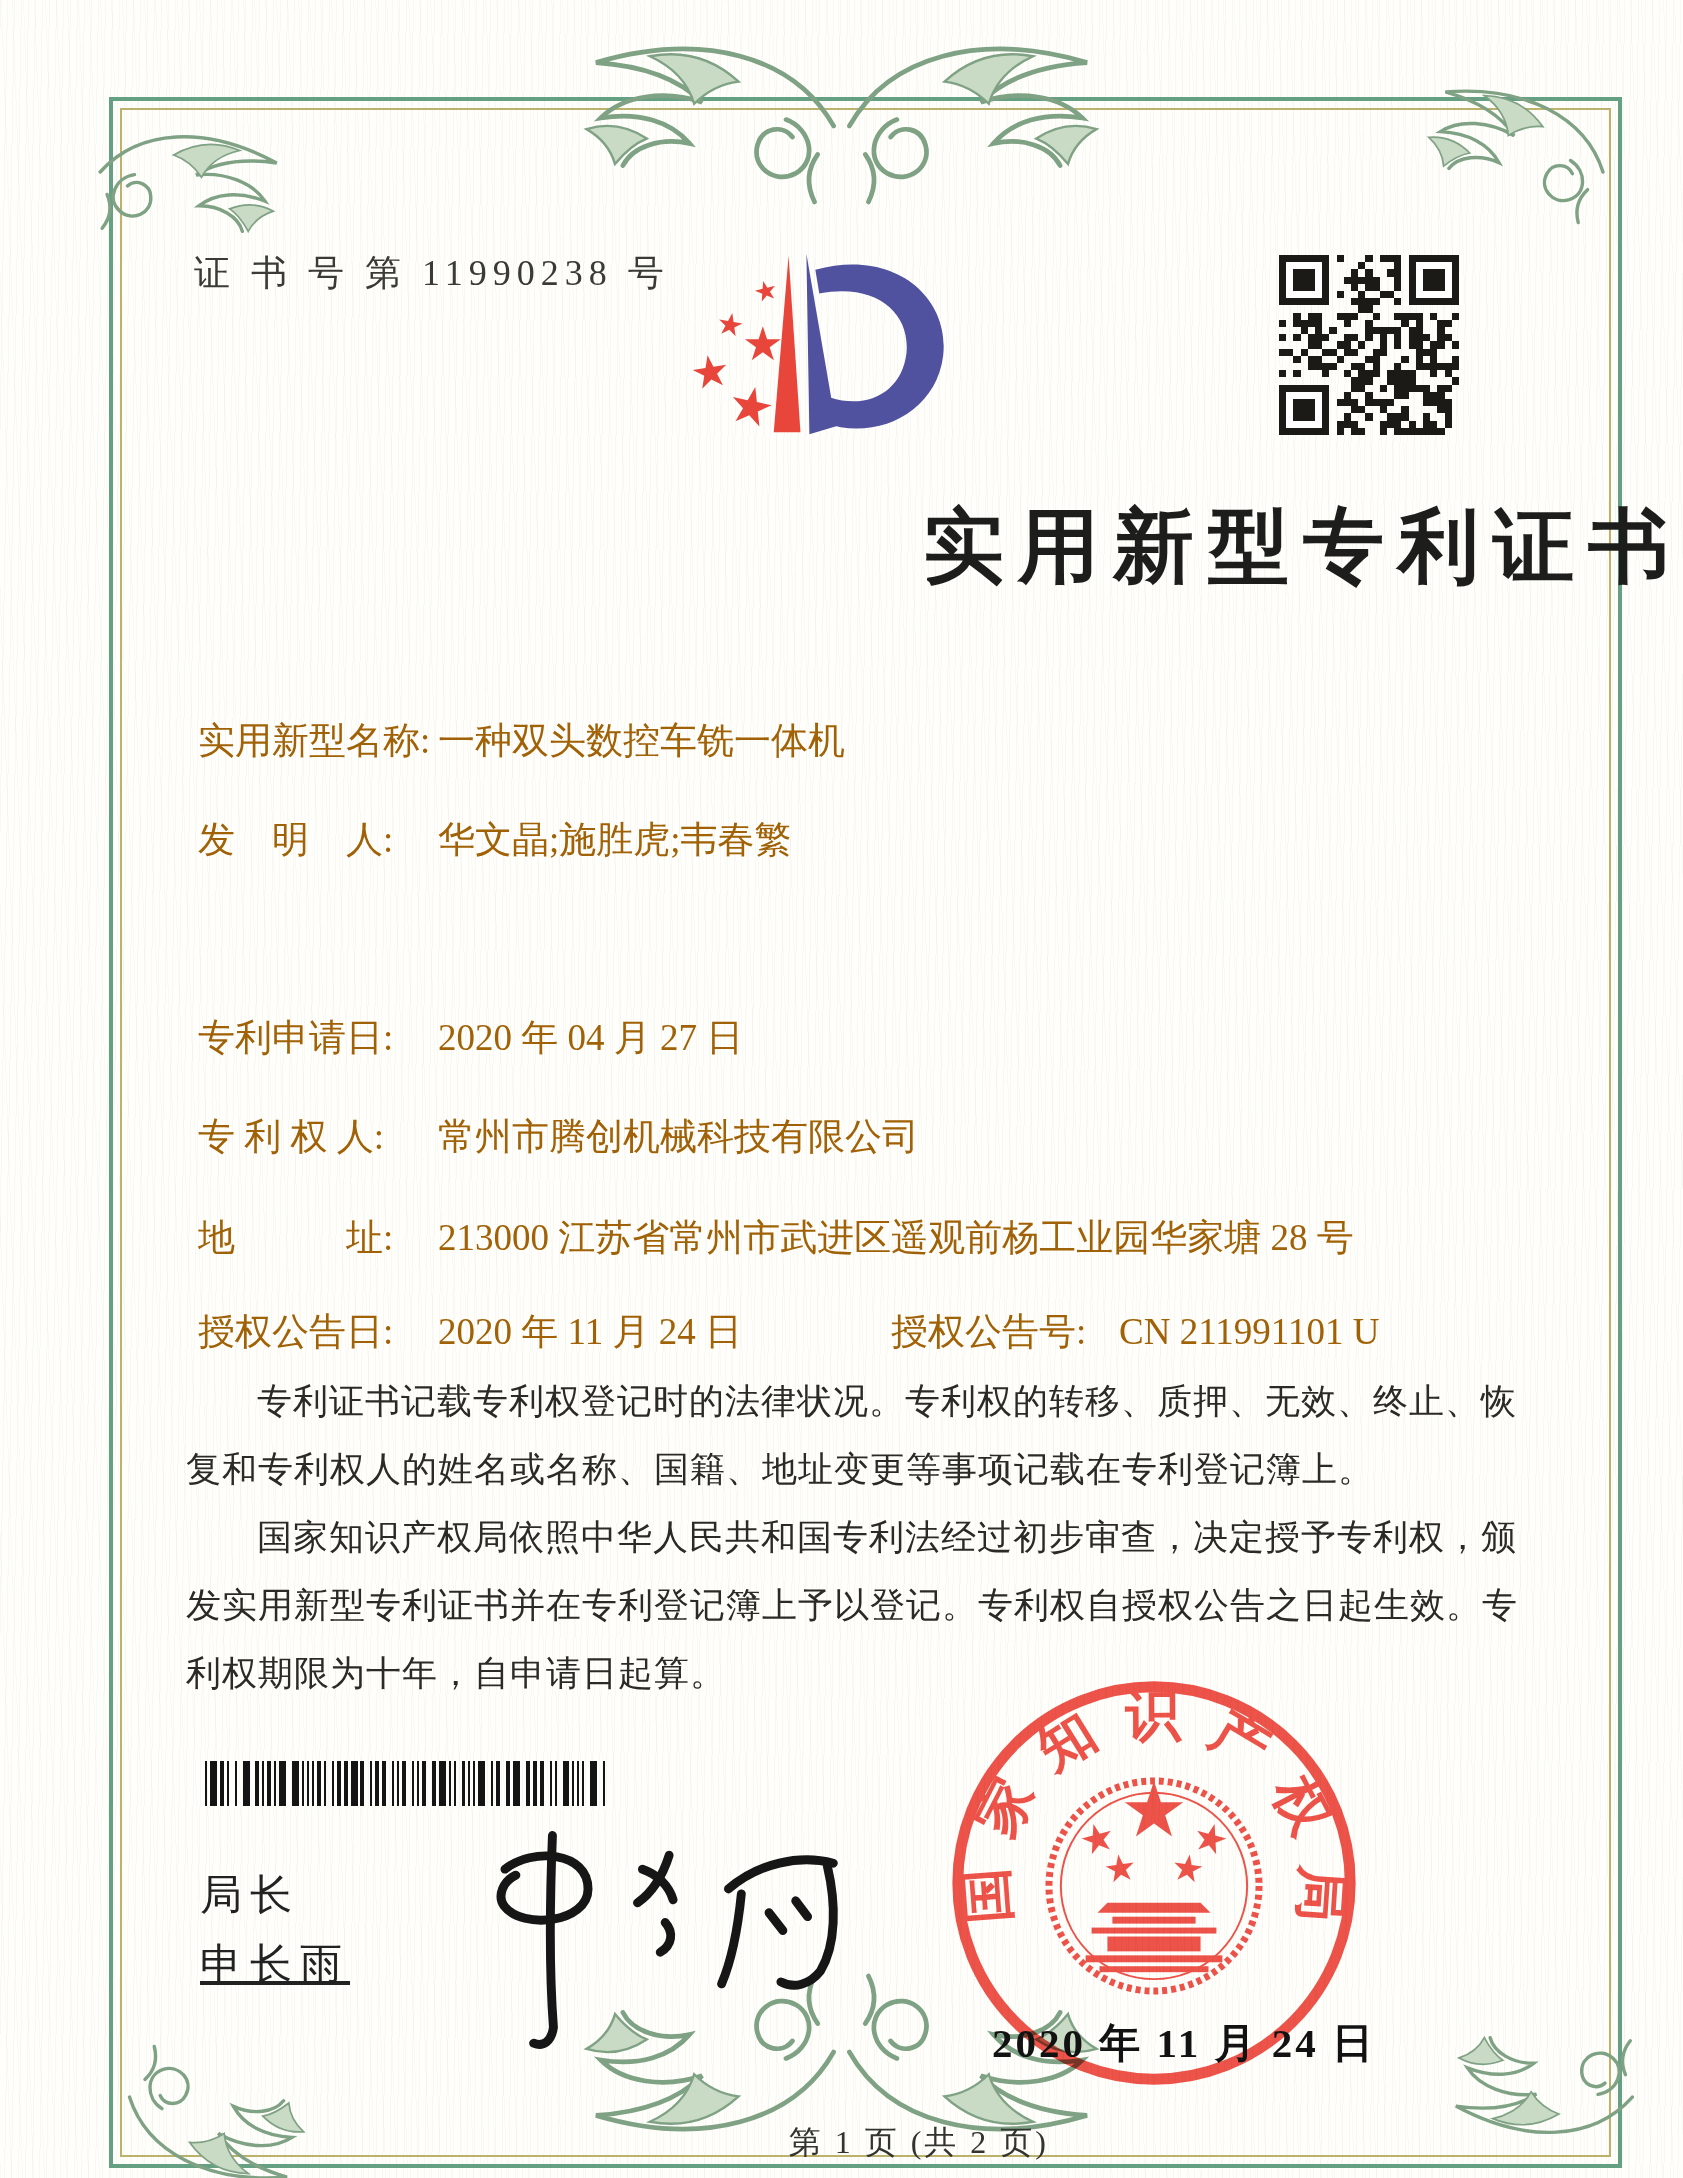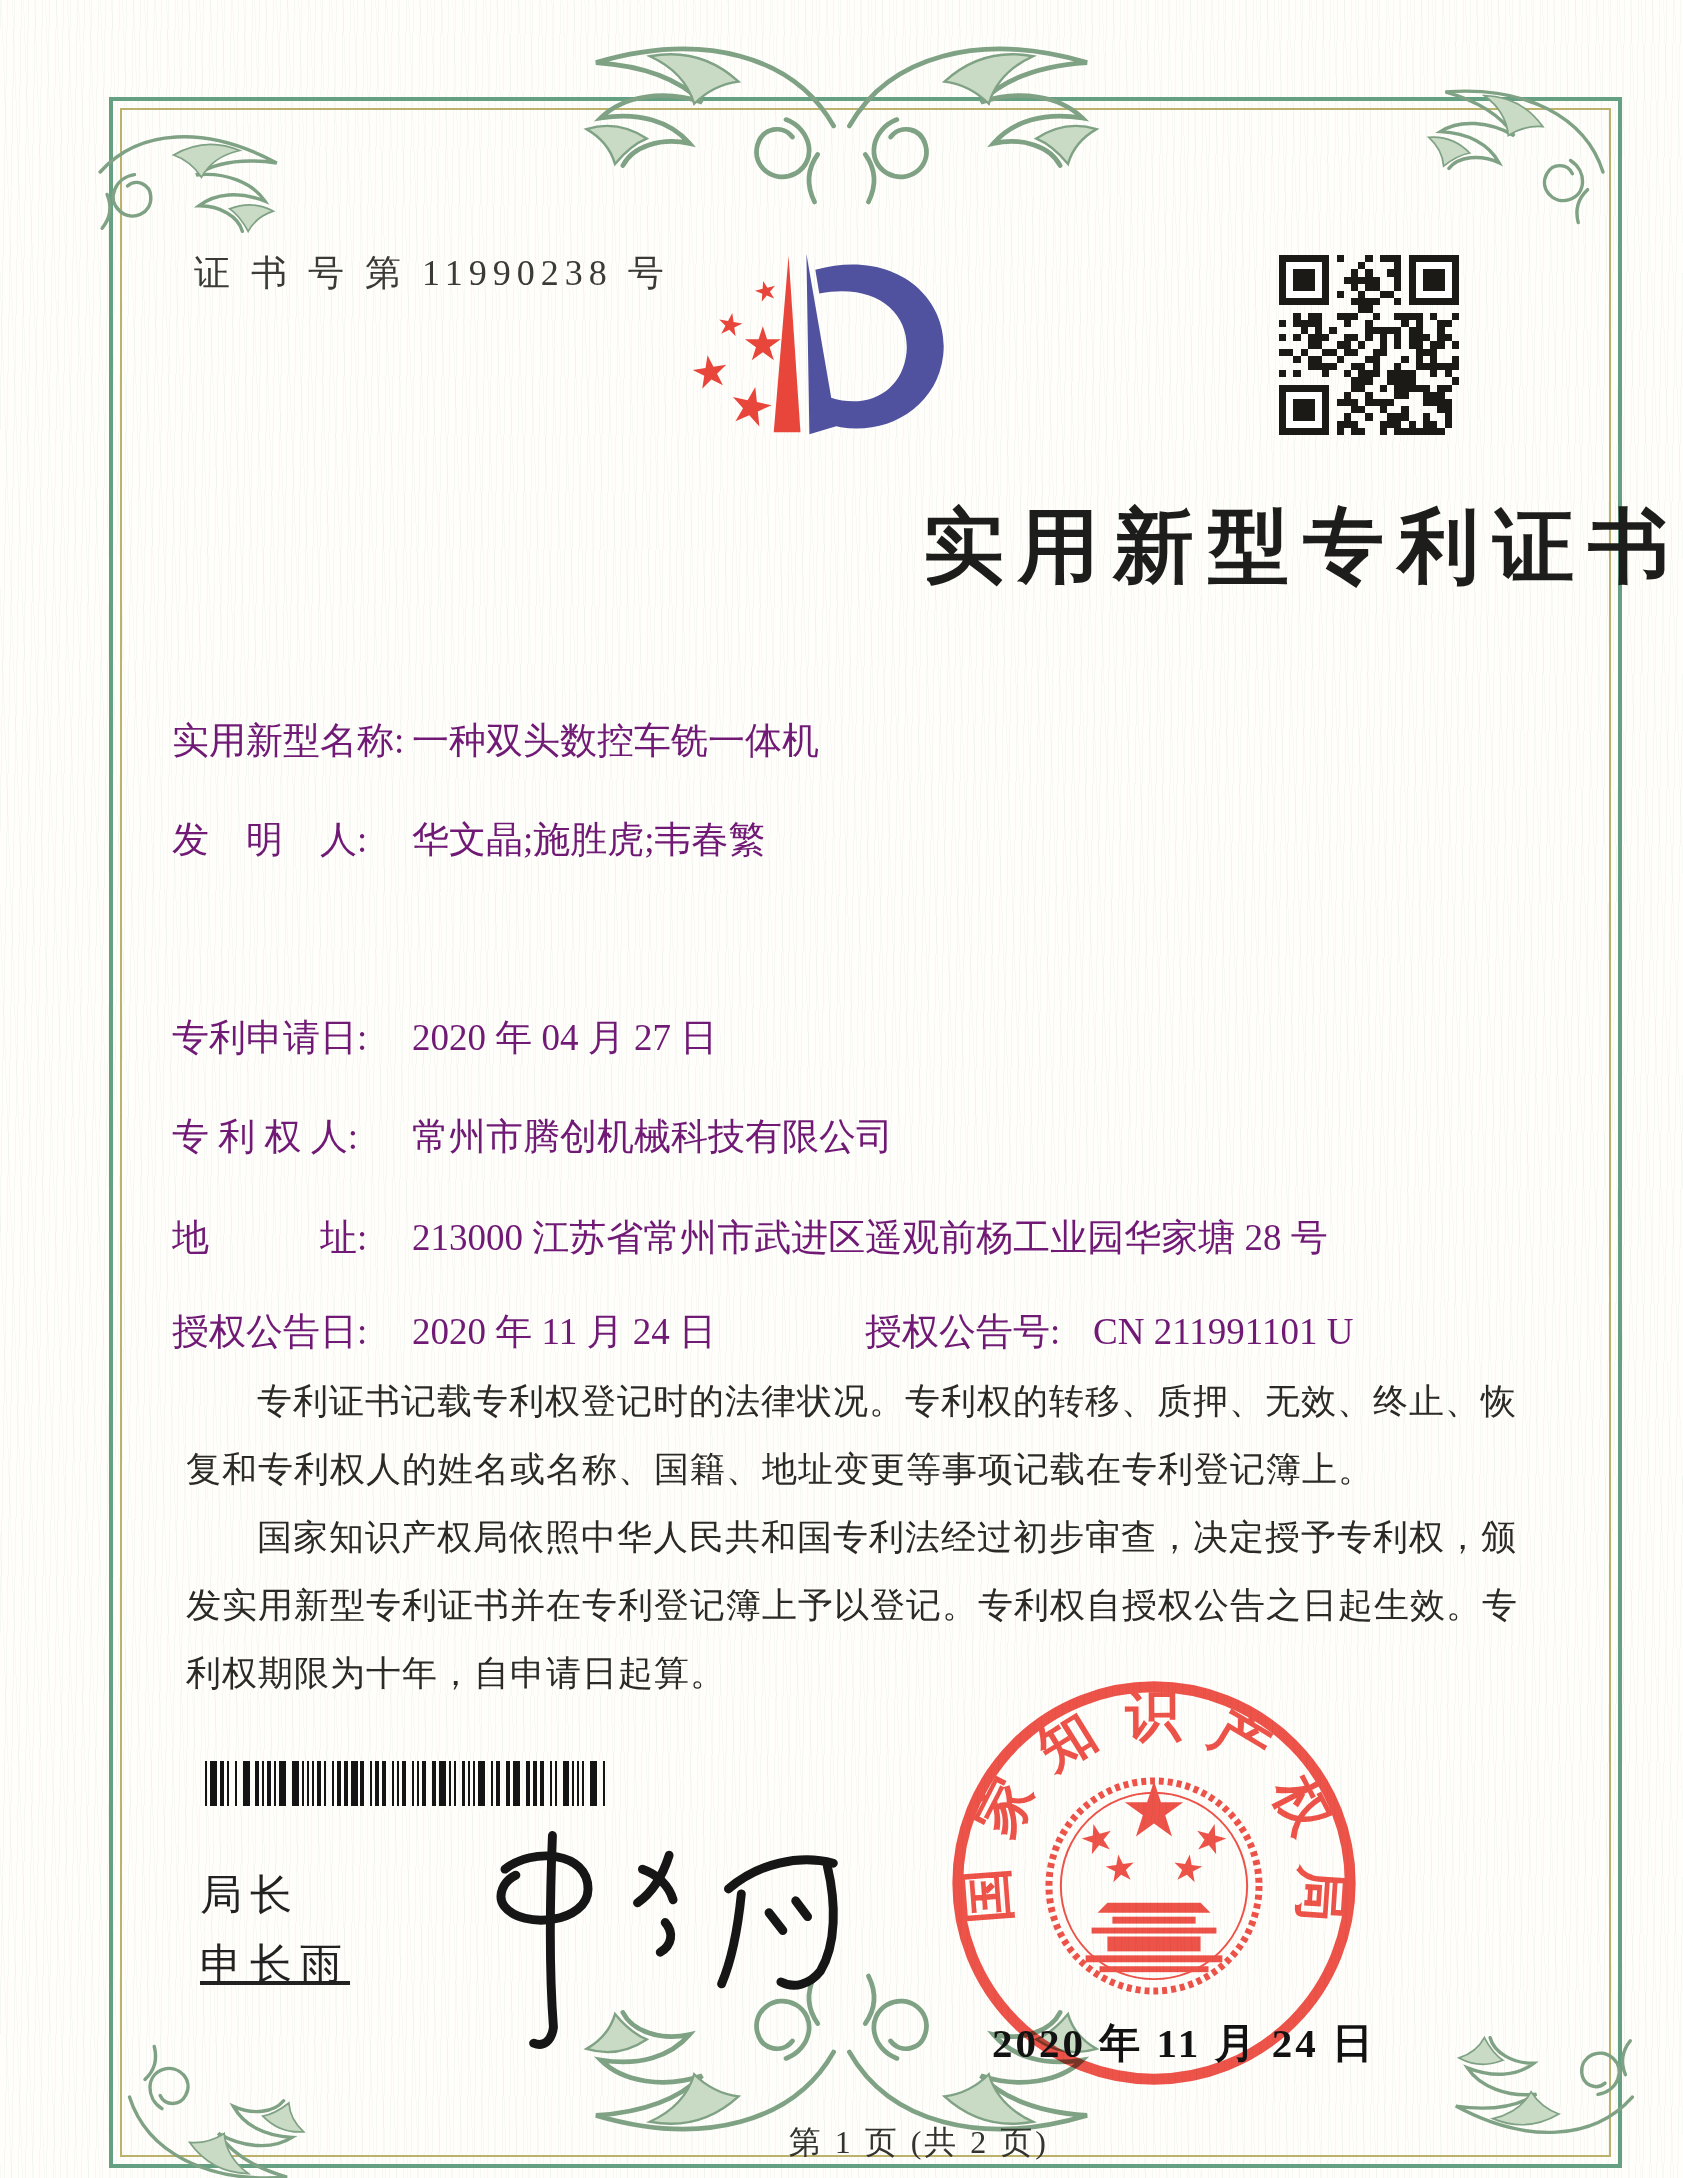--- a/index.html
+++ b/index.html
@@ -30,21 +30,21 @@
   .orn-s{stroke:#7fa184;fill:none;stroke-width:3;stroke-linecap:round;}
   .orn-f{fill:#c9dac5;stroke:#7fa184;stroke-width:1.5;}
 
   .cert-no{position:absolute;left:166px;top:249px;font-size:36px;letter-spacing:6px;color:#3a3a36;margin-left:28px;}
   .logo{position:absolute;left:639px;top:228px;width:317px;height:236px;}
   .qr{position:absolute;left:1279px;top:255px;width:180px;height:180px;}
   .title{
     position:absolute;left:0;top:493px;width:1683px;margin:0;text-align:right;
     font-size:81px;font-weight:700;letter-spacing:14px;color:#1d1d1b;
   }
-  .field-row{position:absolute;left:172px;width:1327px;font-size:37px;color:#701a75;white-space:nowrap;}
+  .field-row{position:absolute;left:198px;width:1327px;font-size:37px;color:#a16207;white-space:nowrap;}
   .flabel{display:inline-block;min-width:240px;}
   .fvalue{display:inline-block;}
   .grant-pair{position:absolute;left:693px;top:0;}
   .paras{position:absolute;left:186px;top:1368px;width:1332px;font-size:35px;line-height:68px;color:#2c2a26;}
   .paras p{margin:0;text-indent:71px;letter-spacing:1px;}
   .barcode{position:absolute;left:203px;top:1761px;width:418px;height:45px;}
   .signer-title{position:absolute;left:200px;top:1867px;font-size:42px;letter-spacing:8px;color:#222;}
   .signer-name{position:absolute;left:200px;top:1936px;font-size:42px;letter-spacing:8px;color:#222;text-decoration:underline;}
   .signature{position:absolute;left:404px;top:1794px;width:465px;height:269px;}
   .sig-stroke{stroke:#161616;stroke-width:9;fill:none;stroke-linecap:round;stroke-linejoin:round;}

